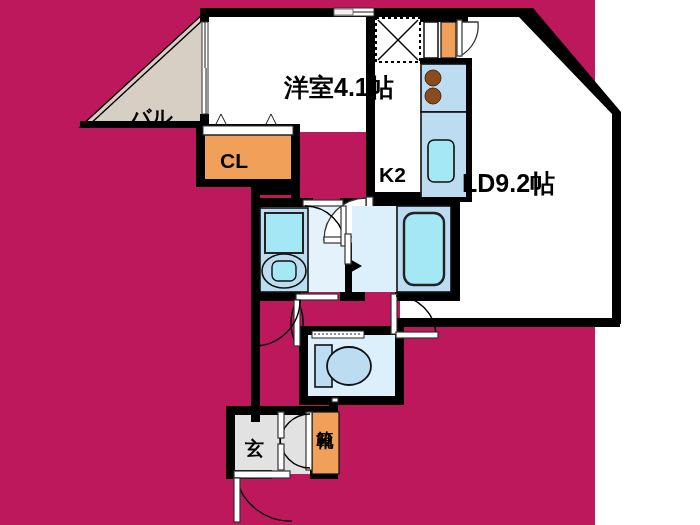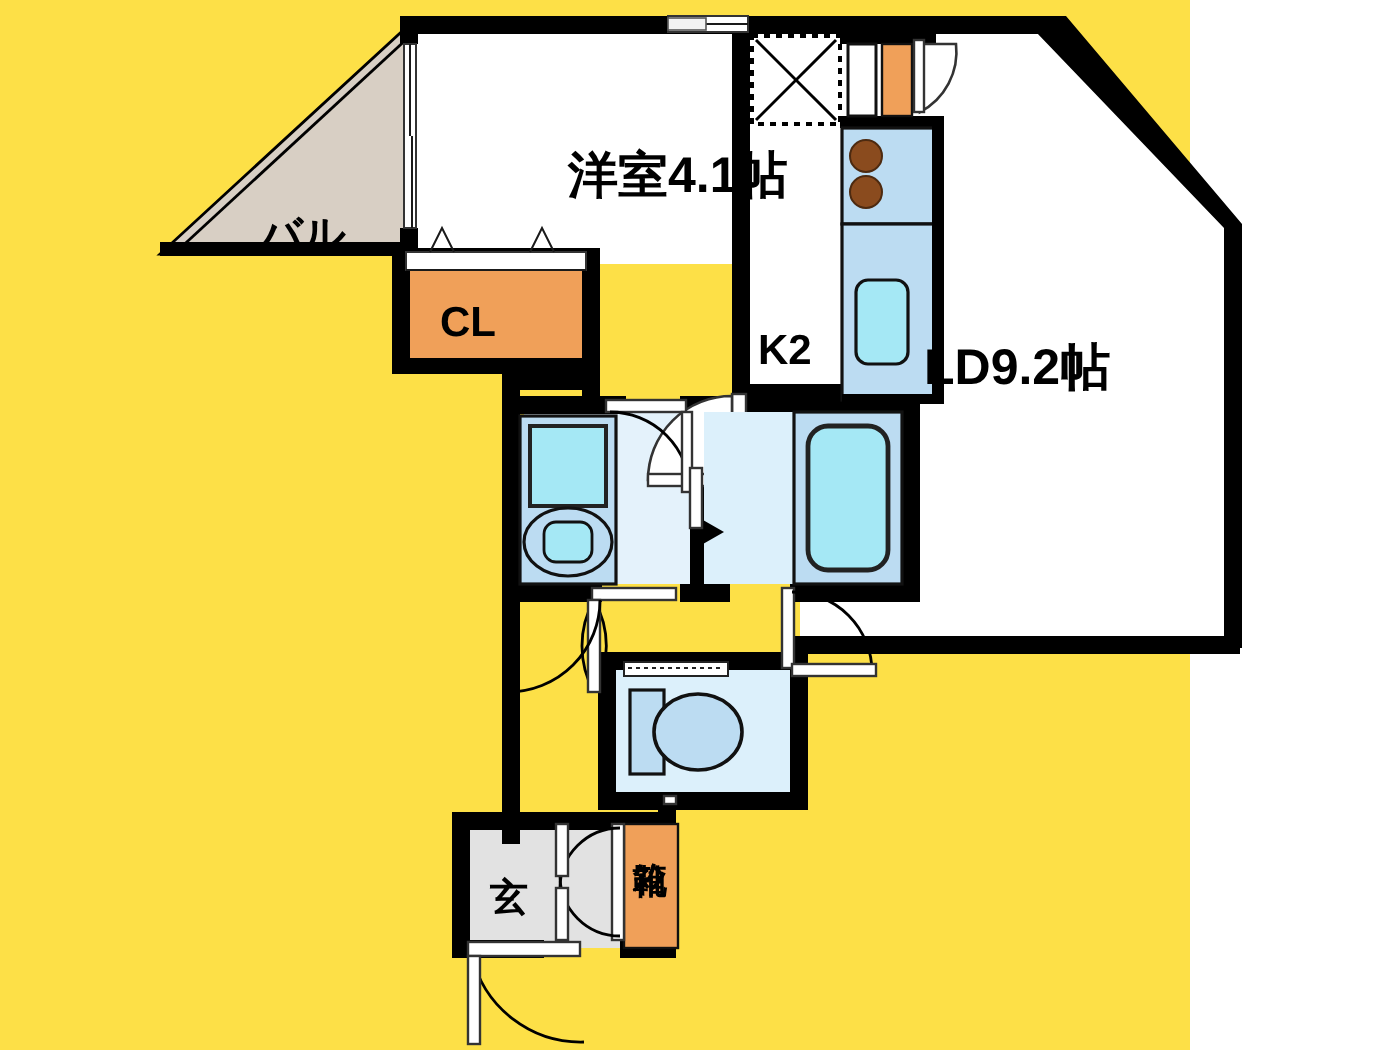--- a/index.html
+++ b/index.html
@@ -10,21 +10,21 @@
   body {
     width: 700px;
     height: 525px;
     font-family: "Liberation Sans", sans-serif;
     overflow: hidden;
   }
   #floorplan-root {
     position: relative;
     width: 595px;
     height: 525px;
-    background: #fde047;
+    background: #be185d;
   }
   svg.plan {
     display: block;
     width: 700px;
     height: 525px;
   }
   .wall      { fill: #000000; }
   .thinline  { stroke: #000000; stroke-width: 1.4; fill: none; }
   .hairline  { stroke: #1a1a1a; stroke-width: 1; fill: none; }
   .doorarc   { stroke: #333333; stroke-width: 1.3; fill: #ffffff; }

